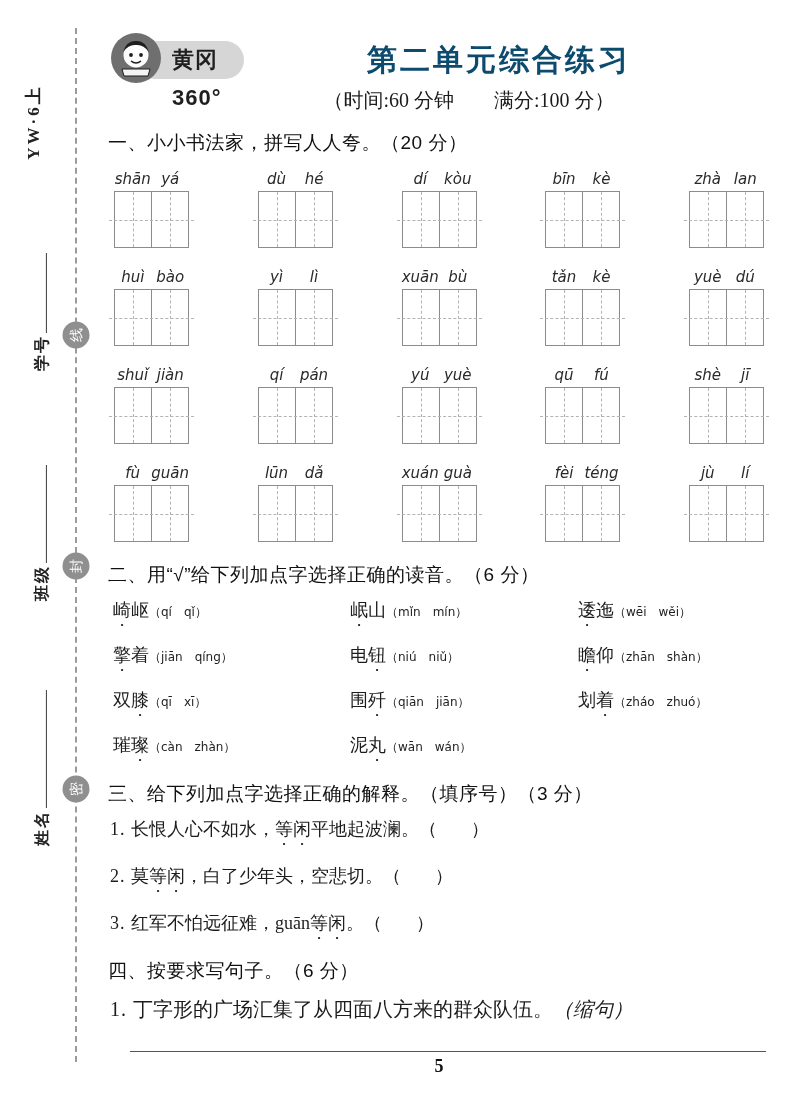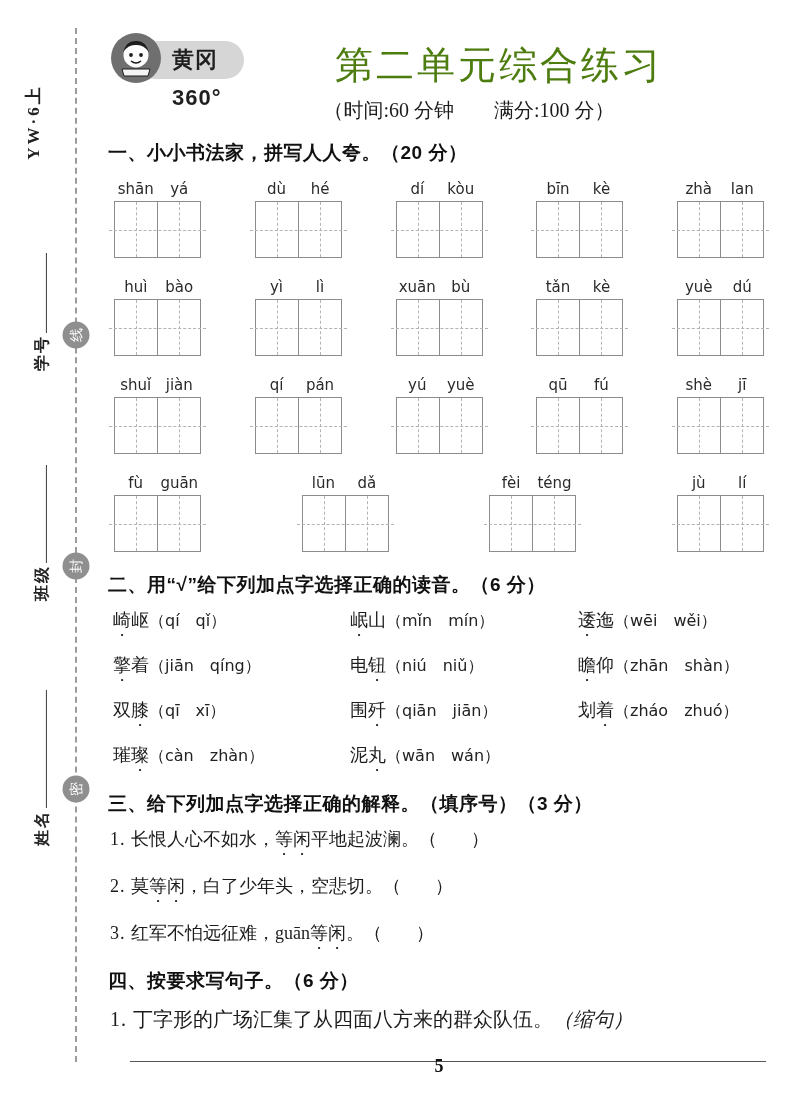--- a/index.html
+++ b/index.html
@@ -23,48 +23,48 @@
   .sm-1{top:335px;}.sm-2{top:566px;}.sm-3{top:789px;}
 
   
   .main{position:absolute;left:108px;top:30px;width:662px;}
   .hdr{position:relative;min-height:58px;}
   .brand{position:absolute;left:2px;top:2px;height:52px;}
   .brand-pill{position:absolute;left:26px;top:9px;height:38px;line-height:38px;border-radius:19px;
               background:#d6d6d6;padding:0 22px 0 36px;font-family:"Liberation Sans","DejaVu Sans",sans-serif;
               font-weight:bold;font-size:22px;color:#1f1f1f;letter-spacing:1px;}
   .logo{position:absolute;left:0;top:0;width:52px;height:52px;z-index:2;}
-  .title{ text-align:center;padding:10px 0 0 120px;font-size:38px;font-weight:normal;letter-spacing:3px;color:#4d7c0f;}
+  .title{ text-align:center;padding:10px 0 0 120px;font-size:30px;font-weight:bold;letter-spacing:3px;color:#0c4a6e;}
   .subtitle{text-align:center;padding-left:60px;font-size:20px;margin-top:6px;color:#1c1c1c;}
 
-  .sec-h{font-family:"Liberation Sans","DejaVu Sans",sans-serif;font-weight:bold;
+  .sec-h{font-family:"Liberation Sans","DejaVu Sans",sans-serif;font-weight:normal;
          font-size:19px;color:#111;letter-spacing:0.5px;}
   .h-one{margin-top:16px;}
   .h-two{margin-top:20px;}
   .h-three{margin-top:16px;}
   .h-four{margin-top:8px;}
 
   
   .pinrows{margin-top:14px;padding:0 6px;}
   .prow{display:flex;justify-content:space-between;margin-bottom:20px;}
-  .pgroup{width:87px;}
+  .pgroup{width:75px;font-style:italic;}
   .plabels{display:flex;margin-bottom:3px;font-family:"DejaVu Sans","Liberation Sans",sans-serif;
            font-size:15px;color:#2a2a2a;}
   .plab{flex:1;text-align:center;}
   .pbox{position:relative;display:flex;height:55px;border:1.6px solid #8c8c8c;background:#fff;}
   .pbox::after{content:"";position:absolute;left:-6px;right:-6px;top:50%;border-top:1.2px dashed #b3b3b3;}
   .cell{flex:1;position:relative;}
   .cell + .cell{border-left:1.6px solid #8c8c8c;}
   .cell::before{content:"";position:absolute;left:50%;top:0;bottom:0;border-left:1.2px dashed #b3b3b3;}
 
   
   .prongrid{display:grid;grid-template-columns:237px 228px 1fr;row-gap:13px;
             margin-top:10px;padding-left:5px;font-size:18px;}
   .pron-item{white-space:nowrap;}
-  .opts{font-family:"DejaVu Sans","Liberation Sans",sans-serif;font-size:16px;color:#222;}
+  .opts{font-family:"DejaVu Sans","Liberation Sans",sans-serif;font-size:12px;color:#222;}
   .emph{-webkit-text-emphasis:filled dot #111;text-emphasis:filled dot #111;
         -webkit-text-emphasis-position:under left;text-emphasis-position:under left;}
 
   
   .definition{text-align:center;padding-left:100px;margin-top:10px;font-size:17px;font-style:italic;color:#161616;}
   .defitems{margin-top:10px;}
   .def-row{display:flex;justify-content:flex-start;align-items:baseline;
            font-size:18px;margin-bottom:15px;padding-left:2px;}
   .bracket{flex:0 0 auto;font-size:18px;}
   .bracket .bo{margin-right:34px;}
@@ -296,20 +296,30 @@
               <span class="plab">lūn</span>
               <span class="plab">dǎ</span>
             </div>
             <div class="pbox">
               <div class="cell"></div>
               <div class="cell"></div>
             </div>
           </div>
           <div class="pgroup">
             <div class="plabels">
+              <span class="plab">xuán</span>
+              <span class="plab">guà</span>
+            </div>
+            <div class="pbox">
+              <div class="cell"></div>
+              <div class="cell"></div>
+            </div>
+          </div>
+          <div class="pgroup">
+            <div class="plabels">
               <span class="plab">fèi</span>
               <span class="plab">téng</span>
             </div>
             <div class="pbox">
               <div class="cell"></div>
               <div class="cell"></div>
             </div>
           </div>
           <div class="pgroup">
             <div class="plabels">

